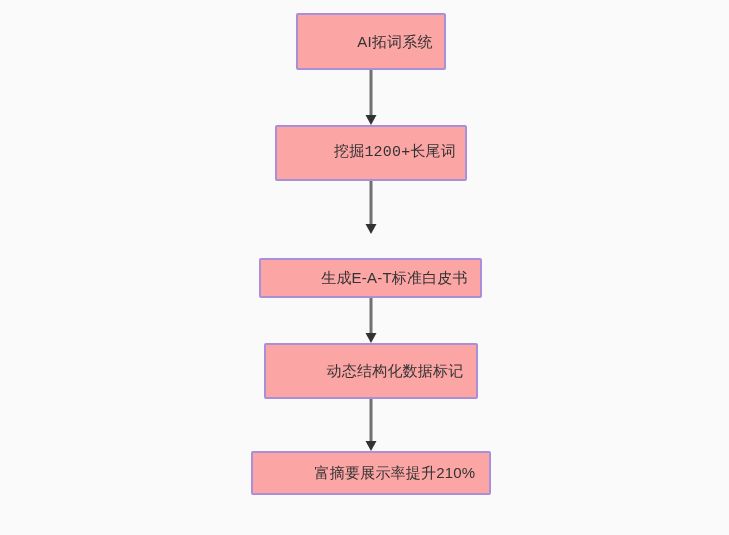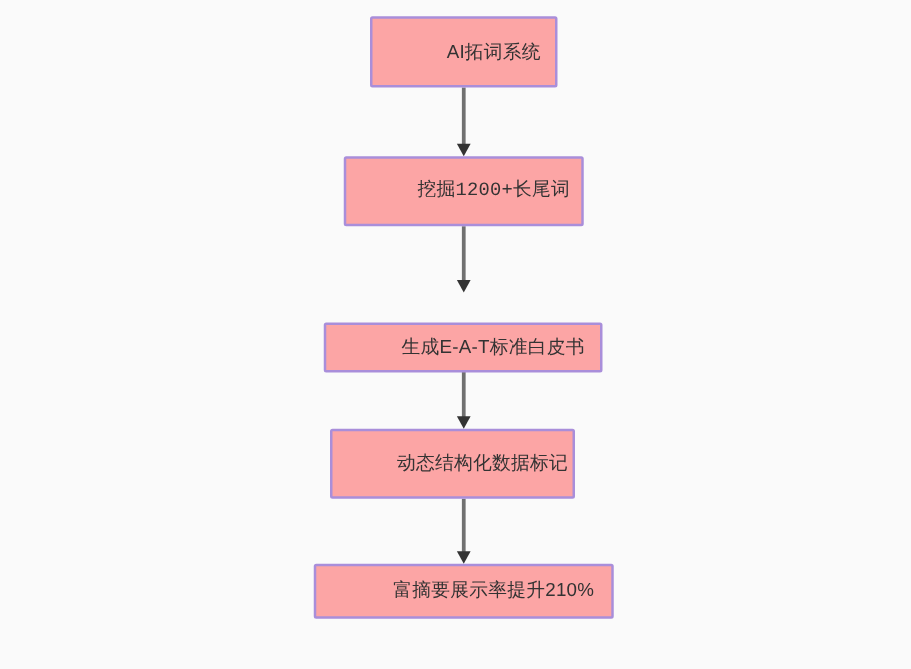--- a/index.html
+++ b/index.html
@@ -85,21 +85,21 @@
   </div>
 
   <div class="node" style="left:275px; top:125px; width:192px; height:56px;font-family:Liberation Mono, monospace;">
     <span class="node-label">挖掘1200+长尾词</span>
   </div>
 
   <div class="node" style="left:259px; top:234px; width:223px; height:40px;margin-top:24px;">
     <span class="node-label">生成E-A-T标准白皮书</span>
   </div>
 
-  <div class="node" style="left:264px; top:343px; width:196px; height:56px;">
+  <div class="node" style="left:264px; top:343px; width:214px; height:56px;">
     <span class="node-label">动态结构化数据标记</span>
   </div>
 
   <div class="node" style="left:251px; top:451px; width:240px; height:44px;">
     <span class="node-label">富摘要展示率提升210%</span>
   </div>
 
 </div>
 
 </body></html>

